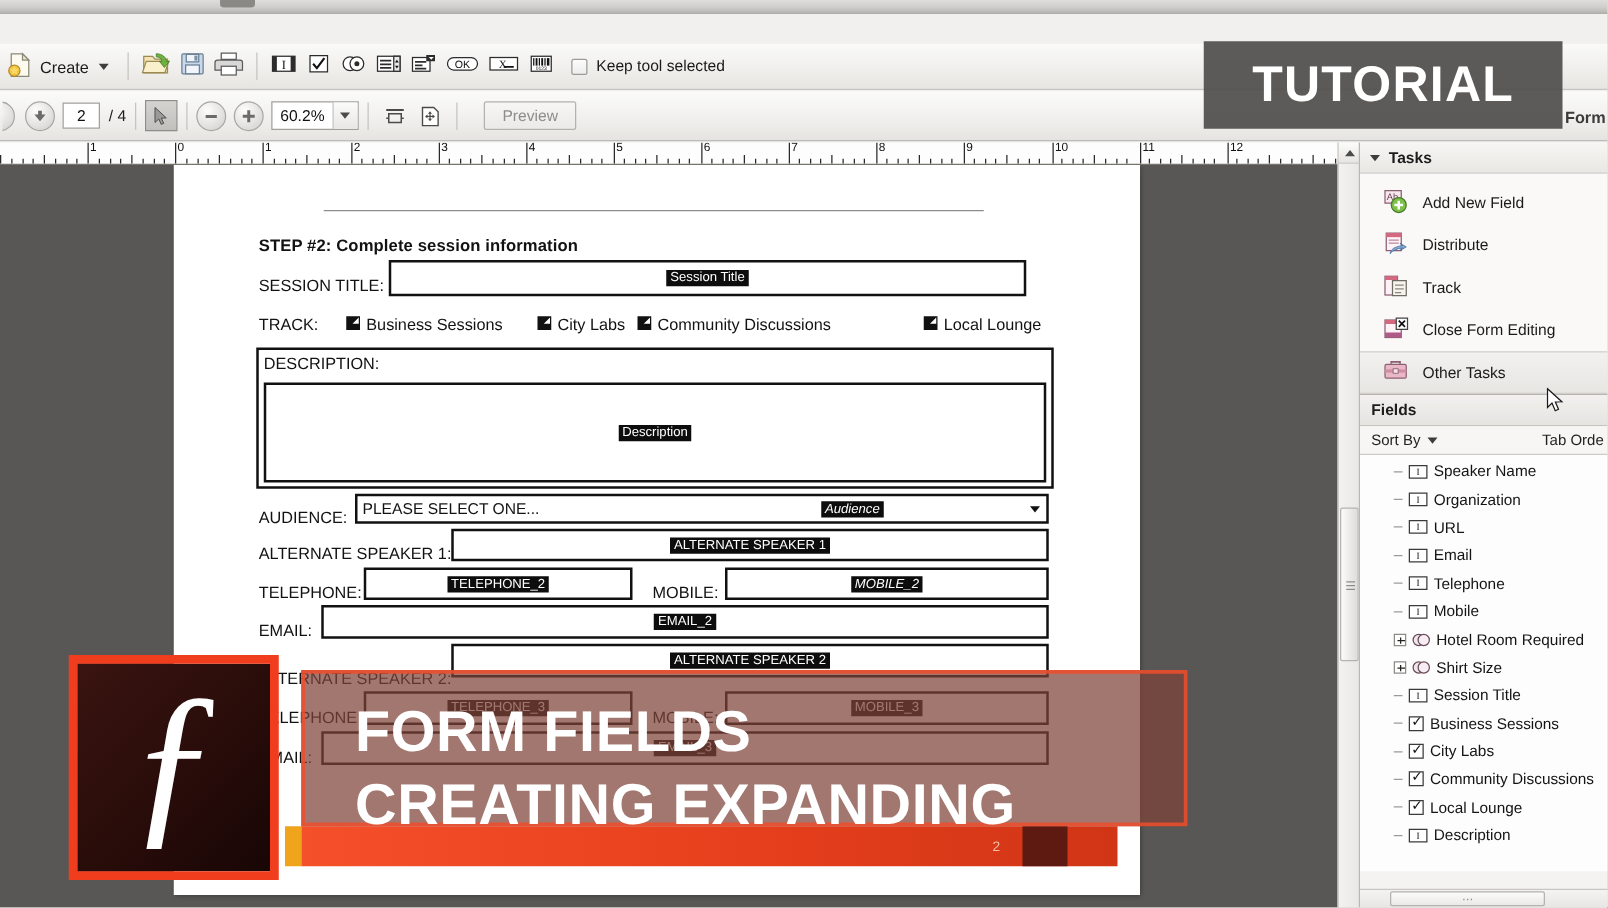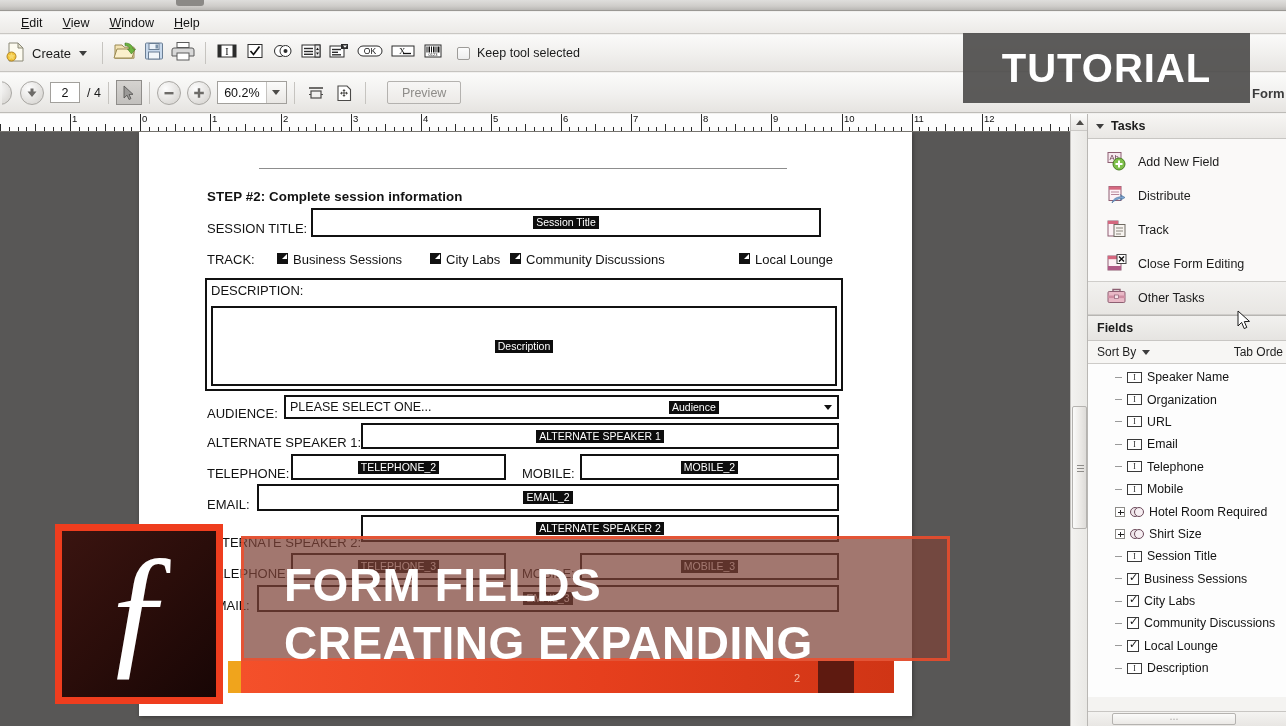--- a/index.html
+++ b/index.html
@@ -344,26 +344,20 @@
 </style>
 </head>
 <body>
 
 <div id="app">
 
   <div class="title-sliver">
     <div class="nub"></div>
   </div>
 
-  <div class="menubar">
-    <div class="menu-item"><u>E</u>dit</div>
-    <div class="menu-item"><u>V</u>iew</div>
-    <div class="menu-item"><u>W</u>indow</div>
-    <div class="menu-item"><u>H</u>elp</div>
-  </div>
 
   <div class="toolbar1">
     <div class="create-btn">
       <span>
         <svg width="20" height="22" viewBox="0 0 20 22">
           <path d="M3 2 h9 l5 5 v13 h-14 z" fill="#fdfbf0" stroke="#8a8876"></path>
           <path d="M12 2 l5 5 h-5 z" fill="#e7e4cf" stroke="#8a8876"></path>
           <circle cx="5.5" cy="15.5" r="4.5" fill="#f2c43a" stroke="#b3892a"></circle>
           <path d="M5.5 11.5 l1.1 2.4 2.6.3-1.9 1.8.5 2.6-2.3-1.3-2.3 1.3.5-2.6-1.9-1.8 2.6-.3z" fill="#f7d96b"></path>
         </svg>
@@ -722,35 +716,35 @@
 
       <div class="desc-outer" style="left:66px; top:146px; width:638px; height:113px;"></div>
       <div class="lbl-txt" style="left:72px; top:151px;">DESCRIPTION:</div>
       <div class="desc-inner" style="left:72px; top:174px; width:626px; height:80px;">
         <span class="fld-tag">Description</span>
       </div>
 
       <div class="lbl-txt" style="left:68px; top:274px;">AUDIENCE:</div>
       <div class="fld" style="left:145px; top:263px; width:555px; height:24px; justify-content:flex-start;">
         <span class="lbl-txt" style="position:relative;left:4px;top:0;font-size:12.5px;">PLEASE SELECT ONE...</span>
-        <span class="fld-tag" style="position:absolute;left:383px;">Audience</span>
+        <span class="fld-tag" style="position:absolute;left:371px;font-style:italic;">Audience</span>
         <span class="combo-arrow"></span>
       </div>
 
       <div class="lbl-txt" style="left:68px; top:303px;">ALTERNATE SPEAKER 1:</div>
       <div class="fld" style="left:222px; top:291px; width:478px; height:26px;">
         <span class="fld-tag">ALTERNATE SPEAKER 1</span>
       </div>
 
       <div class="lbl-txt" style="left:68px; top:334px;">TELEPHONE:</div>
       <div class="fld" style="left:152px; top:322px; width:215px; height:26px;">
         <span class="fld-tag">TELEPHONE_2</span>
       </div>
       <div class="lbl-txt" style="left:383px; top:334px;">MOBILE:</div>
-      <div class="fld" style="left:441px; top:322px; width:259px; height:26px;">
+      <div class="fld" style="left:441px; top:322px; width:259px; height:26px;font-style:italic;">
         <span class="fld-tag">MOBILE_2</span>
       </div>
 
       <div class="lbl-txt" style="left:68px; top:365px;">EMAIL:</div>
       <div class="fld" style="left:118px; top:352px; width:582px; height:27px;">
         <span class="fld-tag">EMAIL_2</span>
       </div>
 
       <div class="lbl-txt" style="left:68px; top:403px;">ALTERNATE SPEAKER 2:</div>
       <div class="fld" style="left:222px; top:383px; width:478px; height:27px;">

